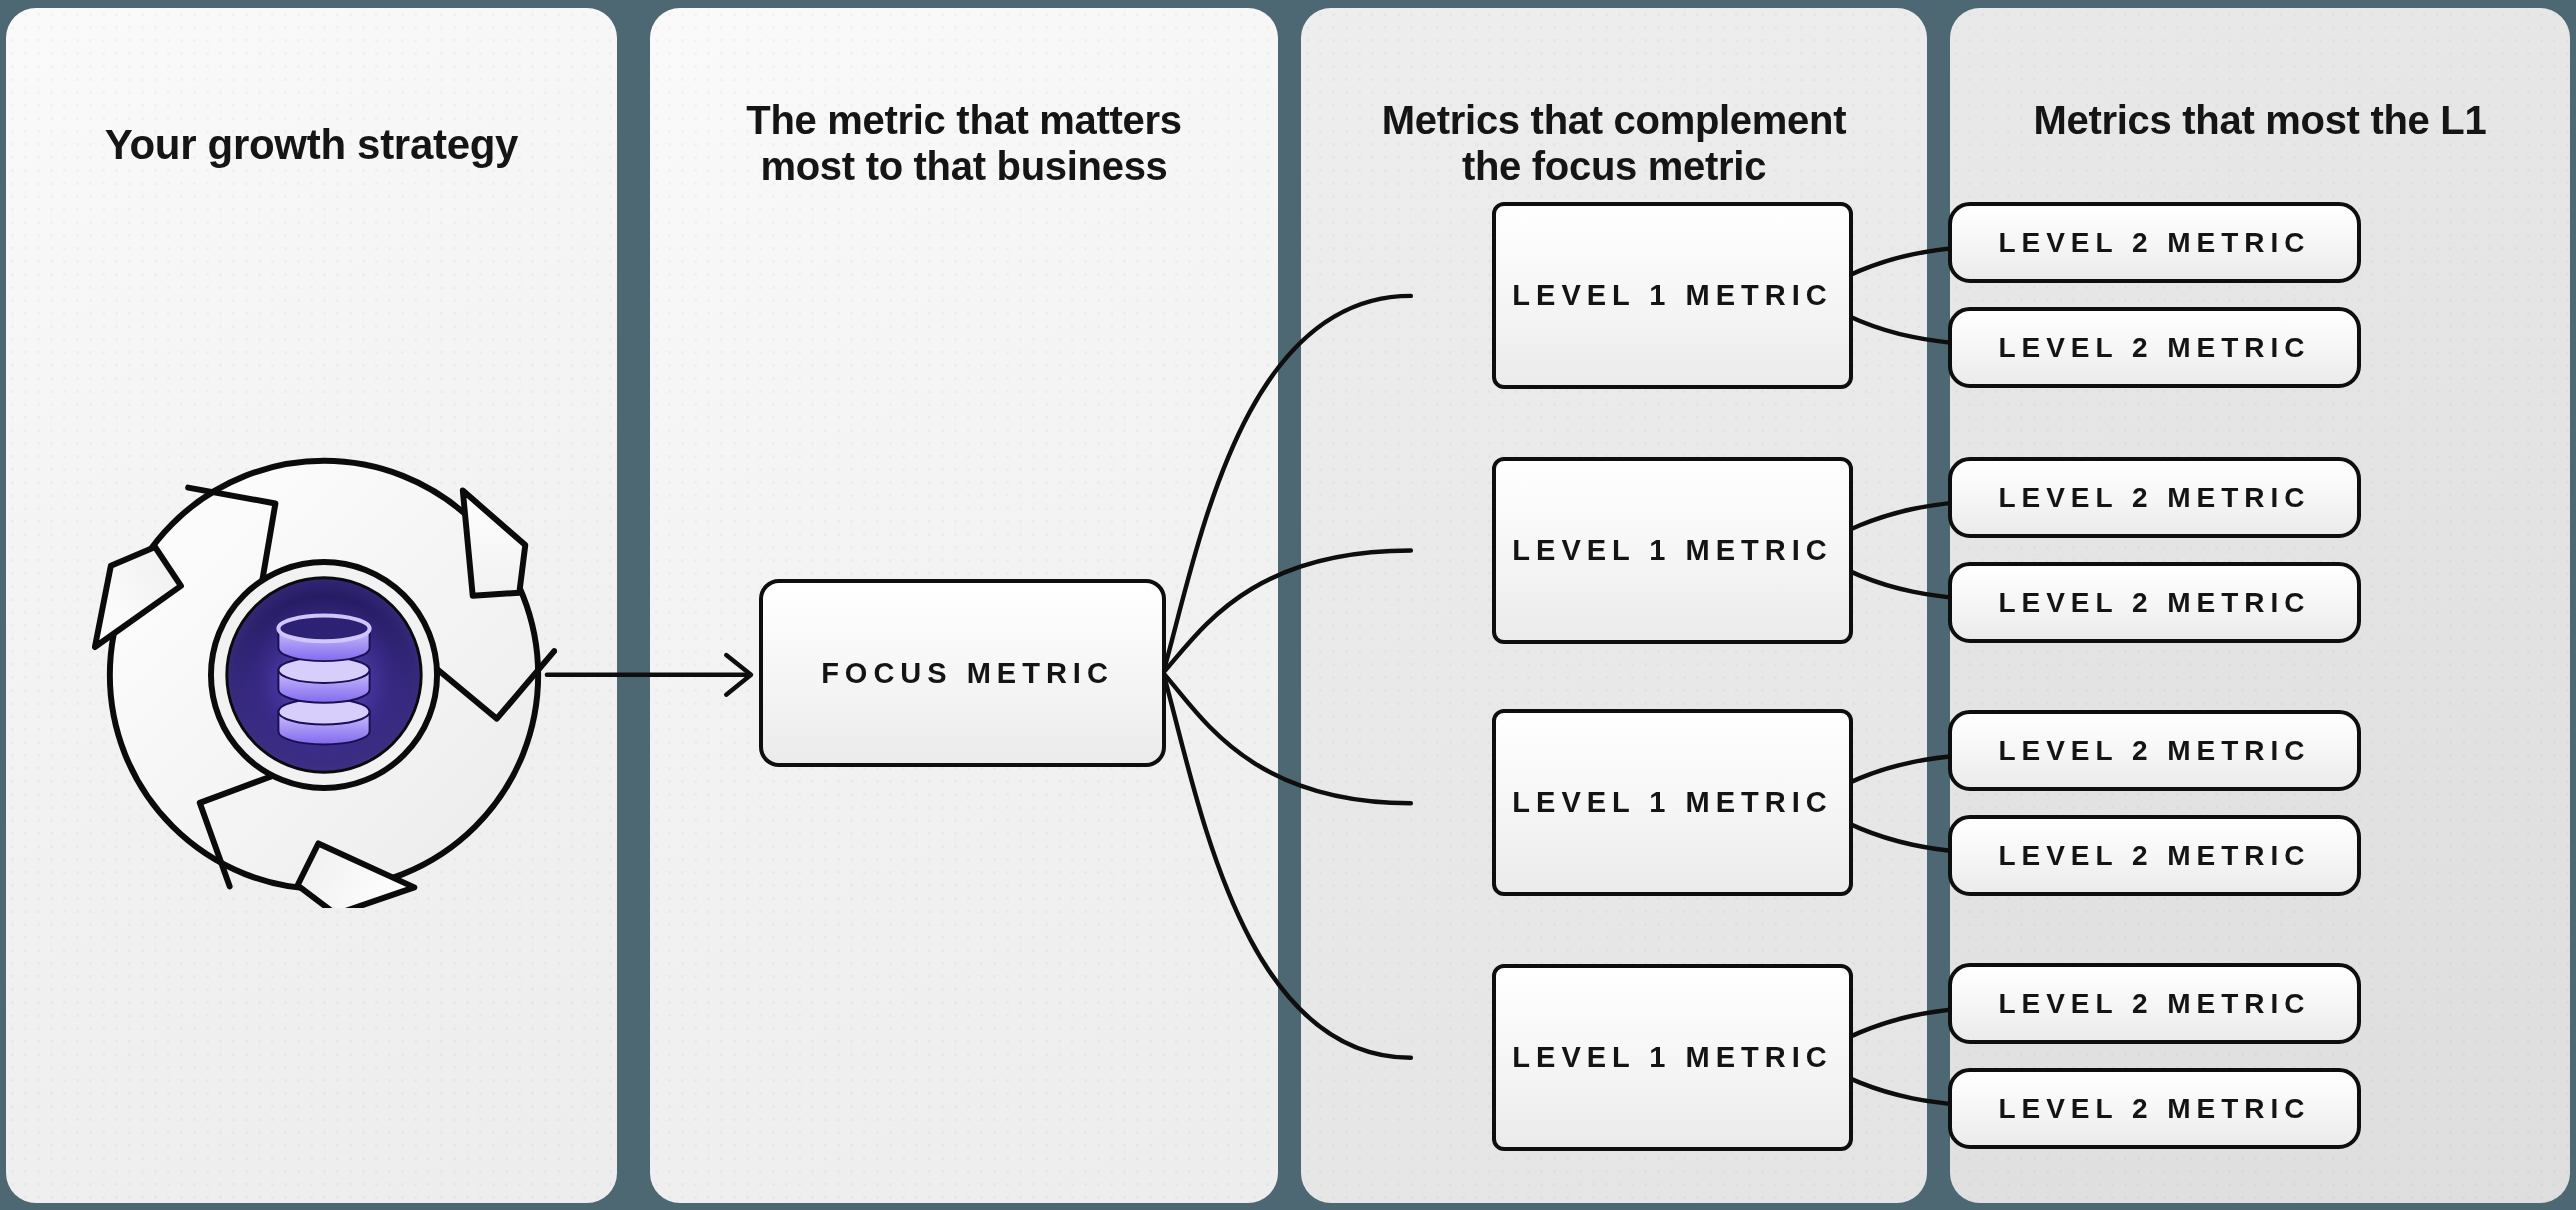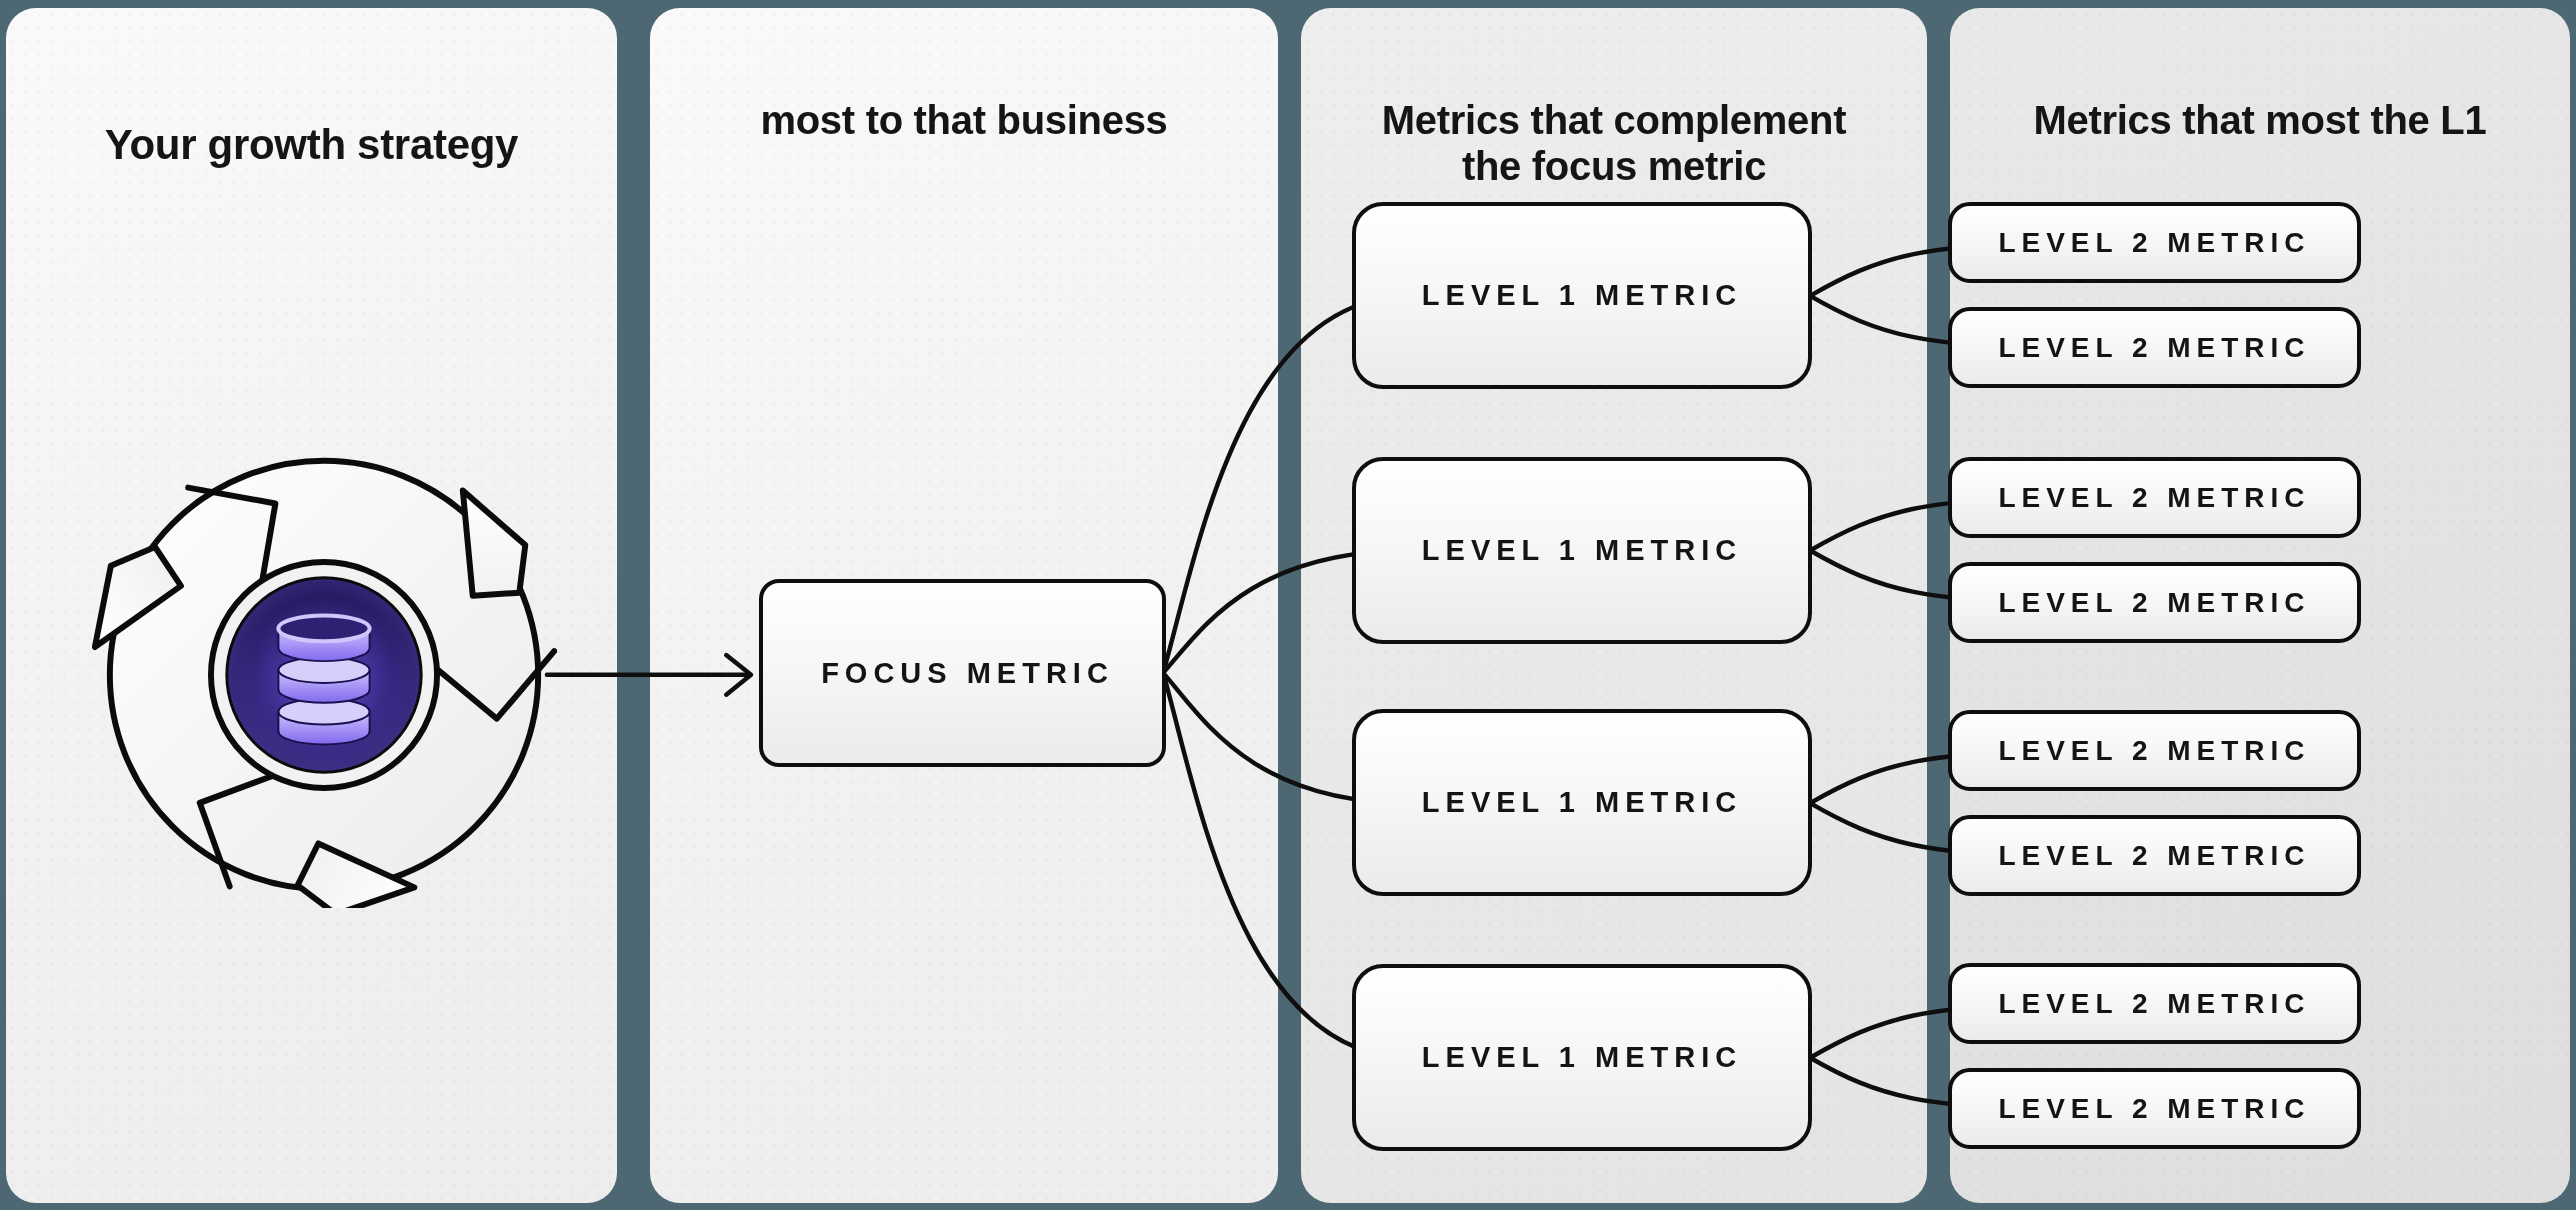--- a/index.html
+++ b/index.html
@@ -65,22 +65,22 @@
     z-index:6;
     display:flex;align-items:center;justify-content:center;
     background:linear-gradient(180deg,#ffffff 0%,#f7f7f7 45%,#ebebec 100%);
     border:4px solid #0e0e0e;
     box-sizing:border-box;
     color:#141414;
     font-weight:700;
     text-align:center;
   }
   .node.big{
-    left:1352px;width:460px;height:187px;
-    border-radius:31px;
+    left:1492px;width:361px;height:187px;
+    border-radius:12px;
     font-size:29px;letter-spacing:6px;
   }
   #node-focus{
     left:759px;top:579px;width:407px;height:188px;
     border-radius:20px;
     font-size:29px;letter-spacing:6px;padding-left:10px;
   }
   .node.small{
     left:1948px;width:413px;height:81px;
     border-radius:22px;
@@ -96,20 +96,21 @@
 <body>
 
 <section class="card" id="card-strategy">
   <h2 class="col-title">
     <span>Your growth strategy</span>
   </h2>
 </section>
 
 <section class="card" id="card-focus">
   <h2 class="col-title">
+    <span>The metric that matters</span>
     <span>most to that business</span>
   </h2>
 </section>
 
 <section class="card mid" id="card-l1">
   <h2 class="col-title">
     <span>Metrics that complement</span>
     <span>the focus metric</span>
   </h2>
 </section>

